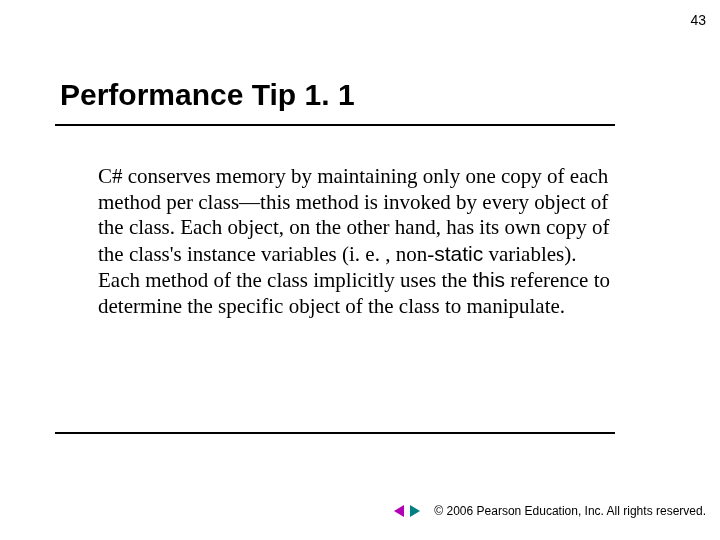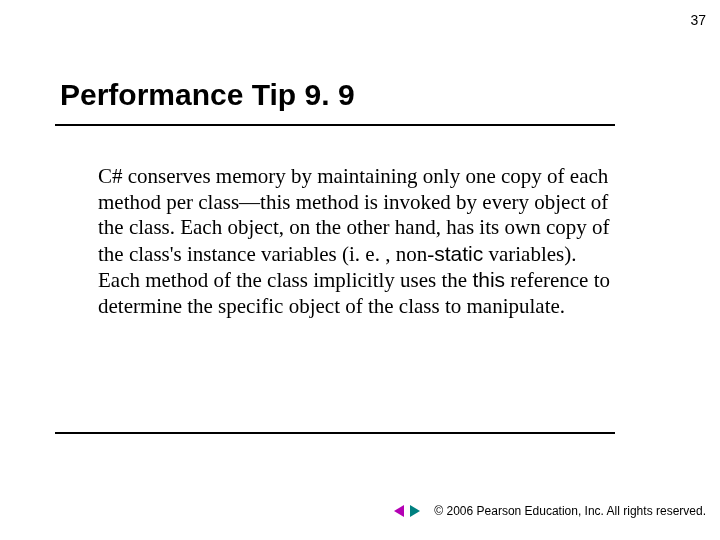--- a/index.html
+++ b/index.html
@@ -68,23 +68,23 @@
   .nav-icons {
     display: inline-flex;
     gap: 2px;
     margin-right: 6px;
   }
   .nav-icons svg { display: block; }
 </style>
 </head>
 <body>
 
-<div class="page-number">37</div>
+<div class="page-number">43</div>
 
-<div class="title">Performance Tip 9. 9</div>
+<div class="title">Performance Tip 1. 1</div>
 
 <div class="rule-top"></div>
 
 <div class="body-text">
   <span>C# conserves memory by maintaining only one copy of each method per class—this method is invoked by every object of the class. Each object, on the other hand, has its own copy of the class's instance variables (i. e. , non-</span><span class="code">static</span><span> variables). Each method of the class implicitly uses the </span><span class="code">this</span><span> reference to determine the specific object of the class to manipulate.</span>
 </div>
 
 <div class="rule-bottom"></div>
 
 <div class="footer">

